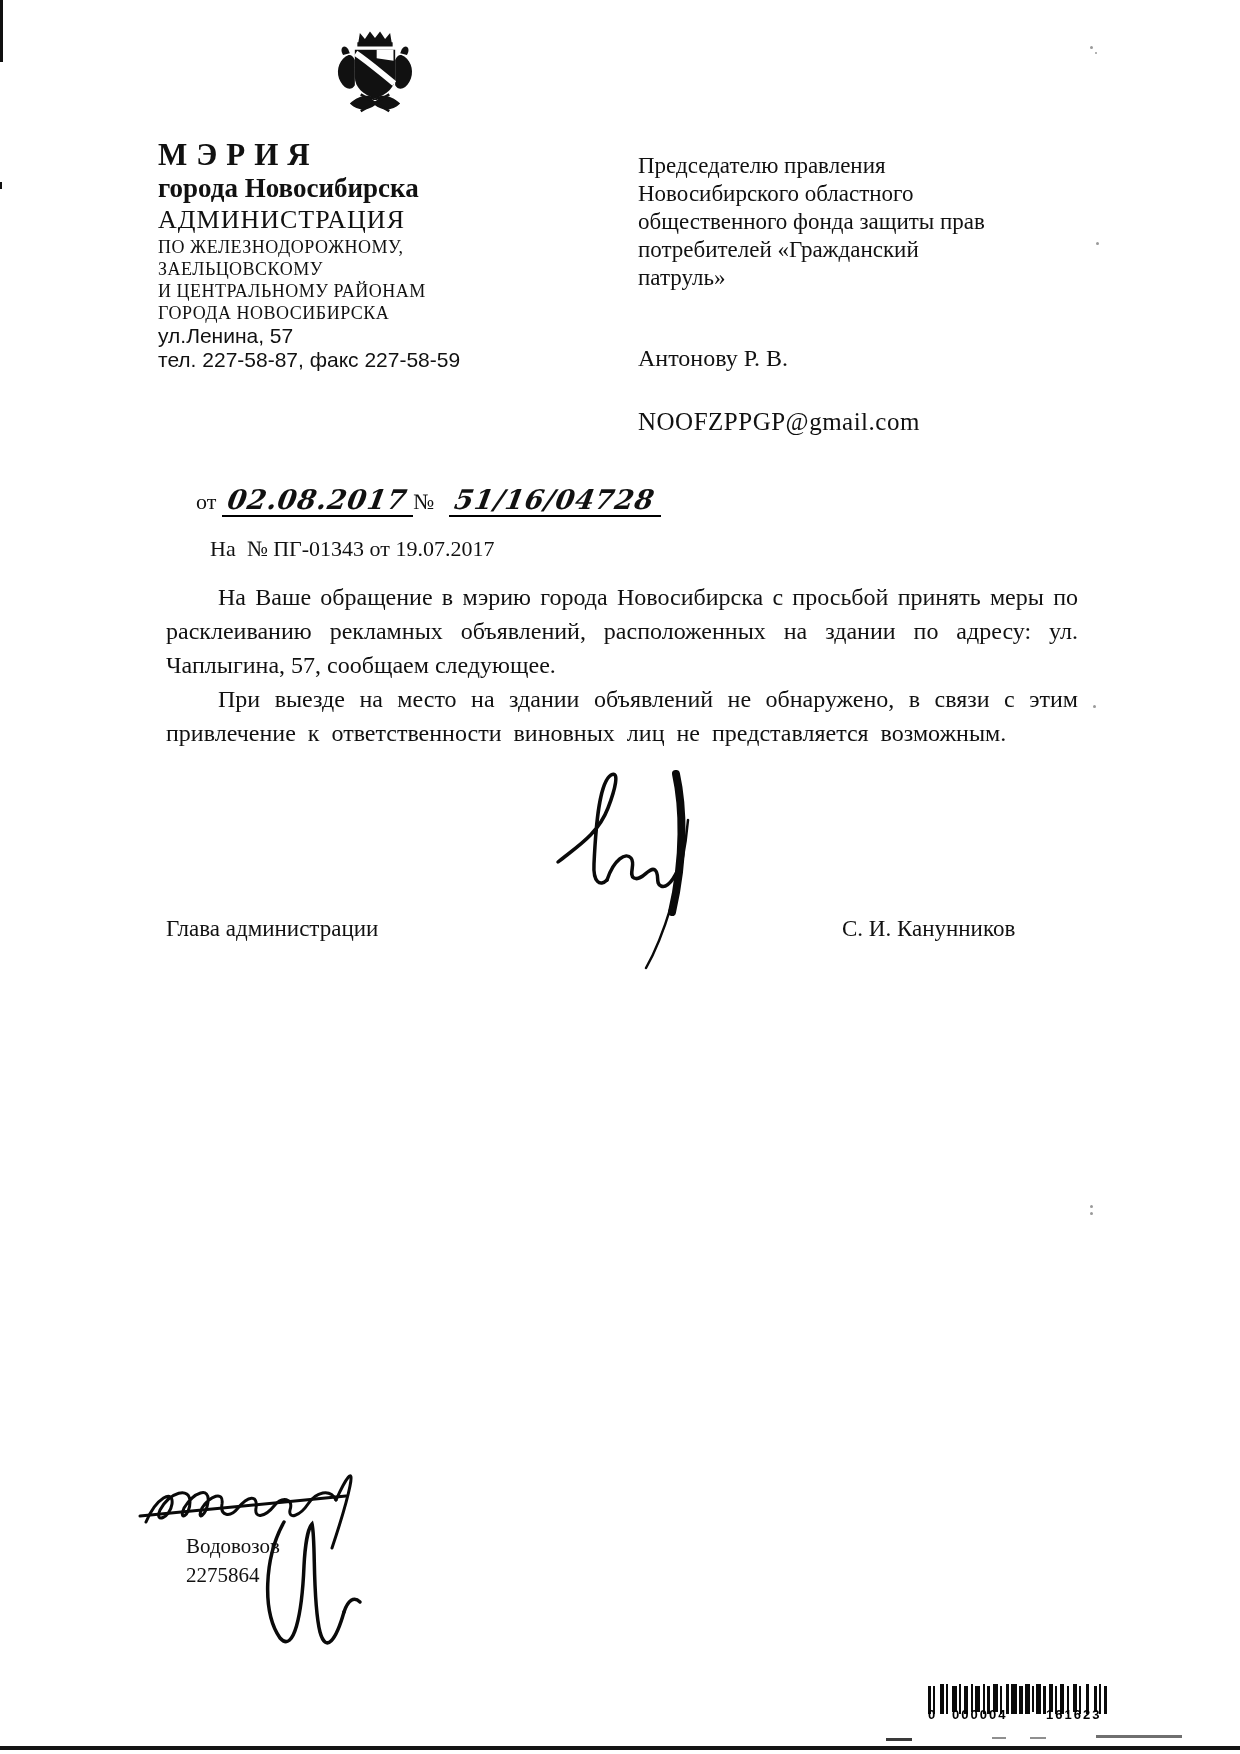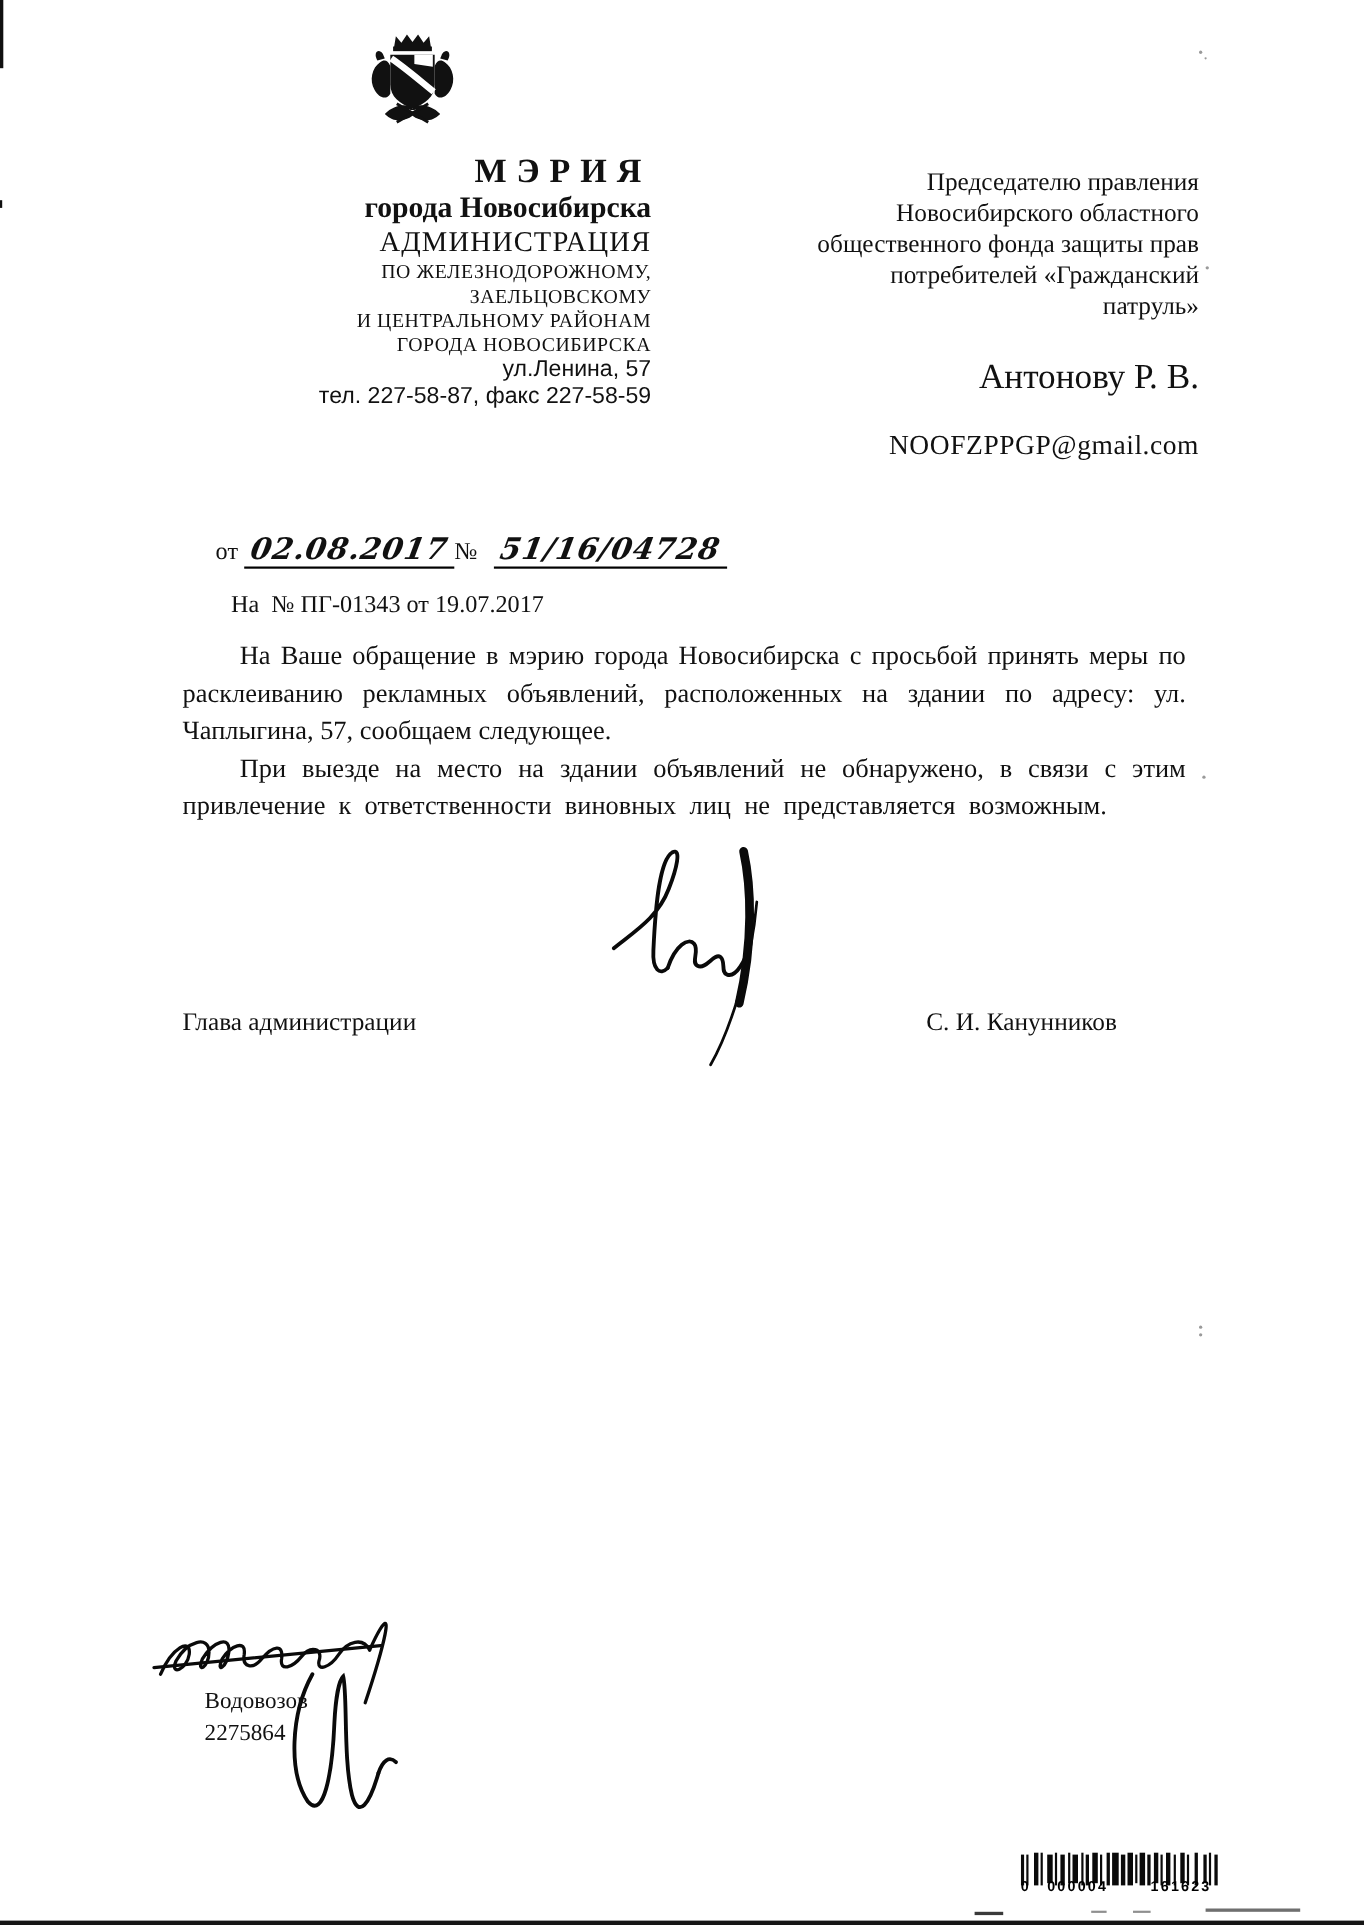--- a/index.html
+++ b/index.html
@@ -2,42 +2,42 @@
 <html><head>
 <meta charset="utf-8">
 <style>
   html,body{margin:0;padding:0;background:#e8e8e8;}
   .page{
     position:relative;width:1240px;height:1754px;background:#ffffff;
     margin:0 auto;overflow:hidden;
     font-family:"Liberation Serif", serif;color:#111;
   }
   
-  .lh{position:absolute;left:158px;top:28px;width:434px;text-align:right;}
+  .lh{position:absolute;left:158px;top:28px;width:434px;text-align:left;}
   .emblem{width:84px;height:100px;margin:0 auto 10px auto;display:block;}
   .lh-meria{font-size:31px;font-weight:bold;letter-spacing:9px;line-height:34px;}
   .lh-city{font-size:27px;font-weight:bold;line-height:32px;}
   .lh-admin{font-size:26px;line-height:32px;letter-spacing:1px;}
   .lh-admin2{font-size:26px;line-height:34px;letter-spacing:1px;}
   .lh-small{font-size:18px;line-height:22px;letter-spacing:0.5px;}
   .lh-sans{font-family:"Liberation Sans", sans-serif;font-size:21px;line-height:24px;}
   
   .reg{position:absolute;left:196px;top:484px;font-size:22px;white-space:nowrap;}
   .reg .lbl{font-size:22px;}
   .hw-slot{display:inline-block;border-bottom:2px solid #000;text-align:center;
            vertical-align:baseline;padding:0 6px 0 6px;}
   .hw{font-family:"DejaVu Serif", serif;font-style:italic;font-weight:bold;
       font-size:27px;letter-spacing:1px;display:inline-block;transform:skewX(-10deg);}
   .slot-date{min-width:150px;}
   .slot-num{min-width:150px;margin-left:10px;}
   .ref-line{position:absolute;left:210px;top:536px;font-size:22px;white-space:pre;font-family:Liberation Serif, serif;}
   
-  .addr{position:absolute;left:638px;top:152px;width:452px;text-align:right;
+  .addr{position:absolute;left:638px;top:152px;width:452px;text-align:left;
         font-size:23px;line-height:28px;}
-  .addr-name{margin-top:36px;font-size:32px;}
+  .addr-name{margin-top:52px;font-size:24px;}
   .addr-email{margin-top:36px;font-size:25px;letter-spacing:0.5px;}
   
   .body-text{position:absolute;left:166px;top:580px;width:912px;
              font-size:24px;line-height:34px;text-align:justify;font-family:Liberation Serif, serif;}
   .body-text p{margin:0;text-indent:52px;}
   .p2{word-spacing:6px;}
   
   .sig-pos{position:absolute;left:166px;top:916px;font-size:23px;}
   .sig-name{position:absolute;left:842px;top:916px;font-size:23px;}
   .sig-svg{position:absolute;left:552px;top:762px;}

